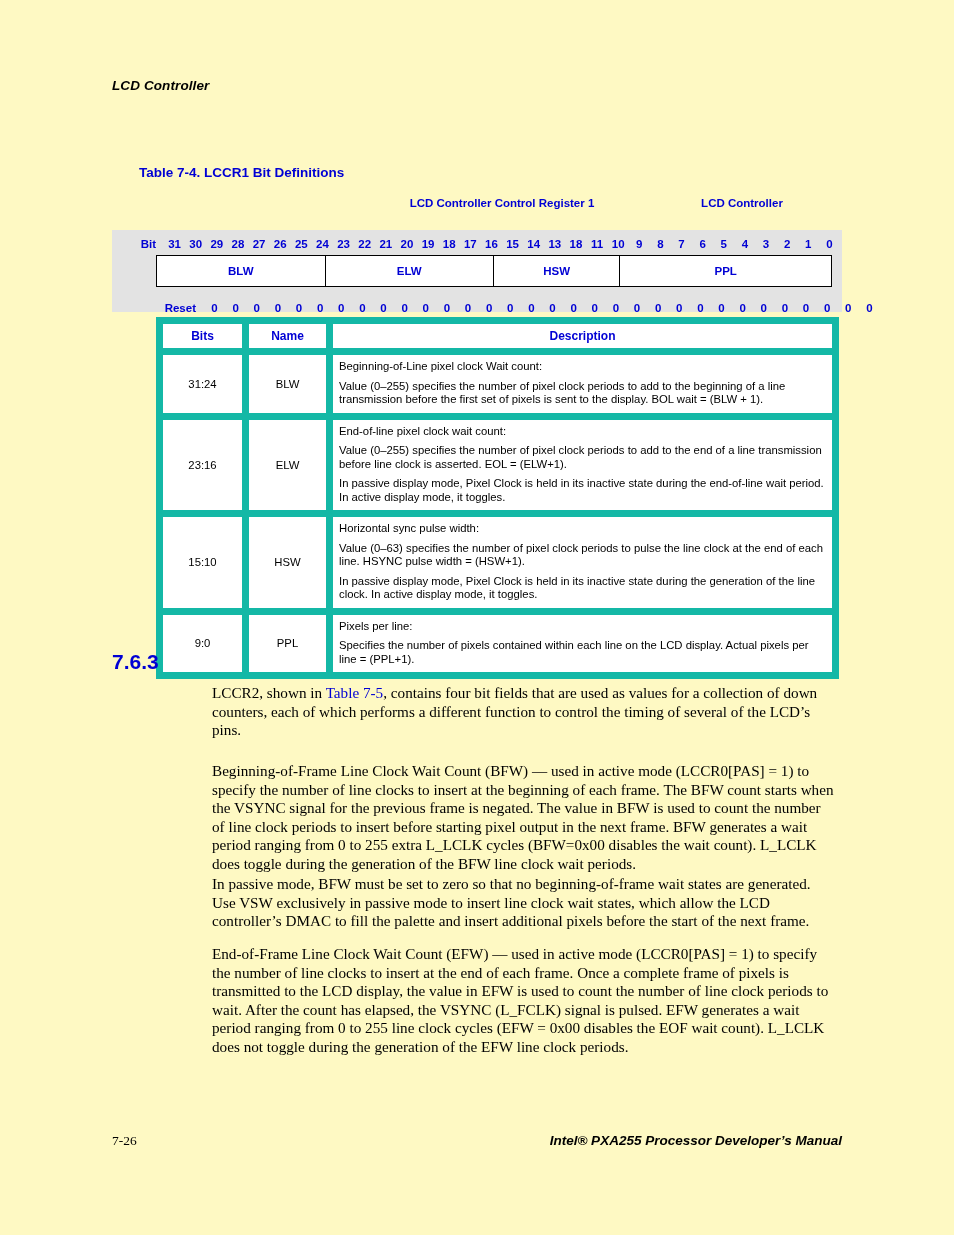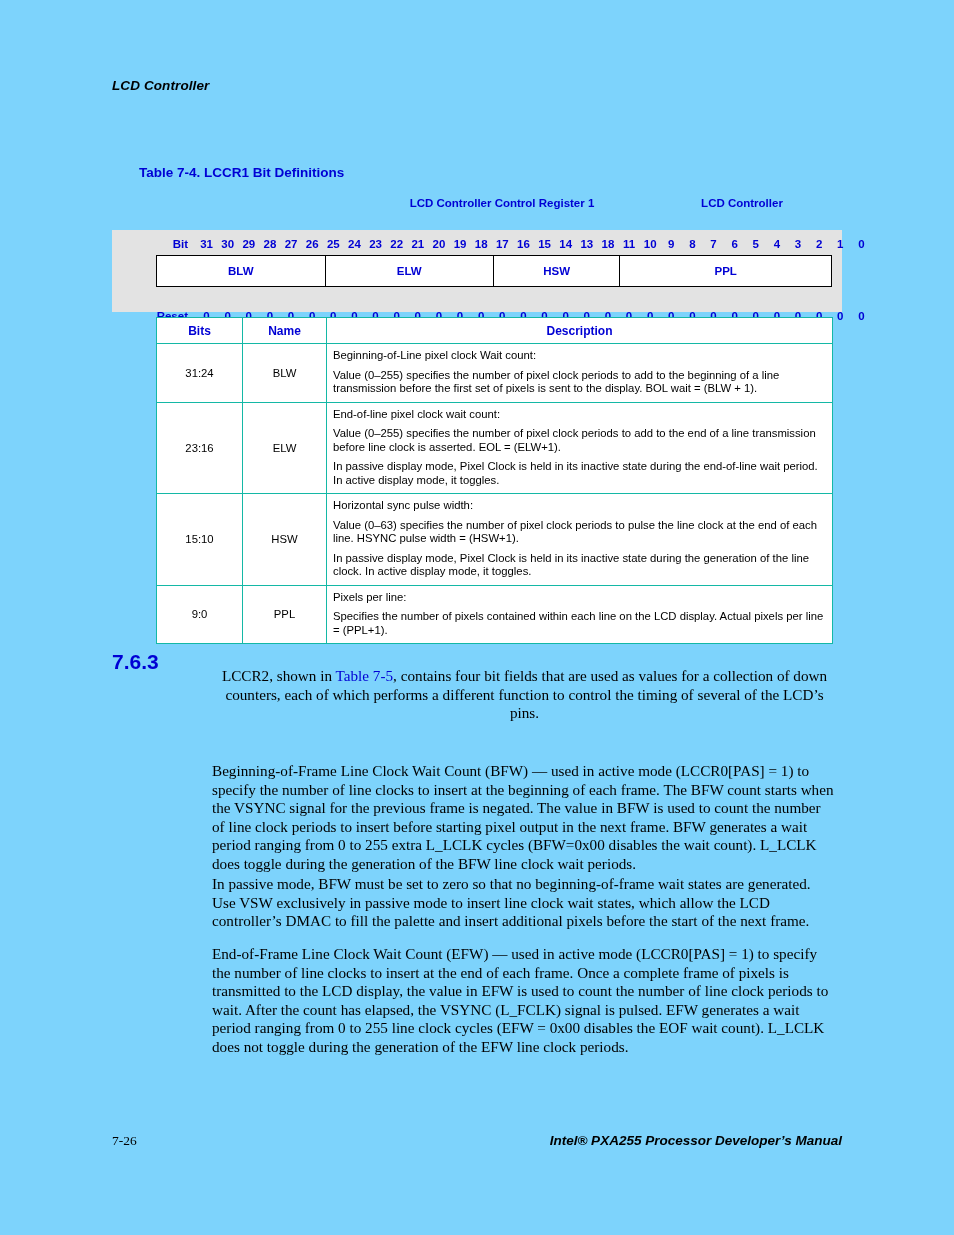--- a/index.html
+++ b/index.html
@@ -8,21 +8,21 @@
     background: #ffffff;
   }
   body {
     font-family: "Liberation Serif", "DejaVu Serif", serif;
     color: #000000;
   }
   .page {
     position: relative;
     width: 954px;
     height: 1235px;
-    background: #7dd3fc;
+    background: #fef9c3;
     overflow: hidden;
   }
 
   
   .run-head {
     position: absolute;
     left: 112px;
     top: 78px;
     font-family: "Liberation Sans", sans-serif;
     font-weight: bold;
@@ -118,31 +118,30 @@
   }
   .bit-row, .reset-row {
     position: absolute;
     left: 0;
     width: 730px;
     height: 22px;
     display: flex;
     align-items: center;
   }
   .bit-row { top: 3px; }
-  .reset-row { top: 75px; }
+  .reset-row { top: 67px; margin-left: 40px; }
   .row-label {
     width: 44px;
     text-align: right;
     font-family: "Liberation Sans", sans-serif;
     font-weight: bold;
     font-size: 11.5px;
     color: #0000d4;
     padding-right: 8px;
     flex: 0 0 auto;
-    padding-left: 32px;
   }
   .cells {
     display: flex;
     width: 676px;
     flex: 0 0 auto;
   }
   .cells > span {
     flex: 1 1 0;
     text-align: center;
     font-family: "Liberation Sans", sans-serif;
@@ -181,21 +180,21 @@
     left: 156px;
     top: 317px;
     width: 676px;
     border-collapse: collapse;
     table-layout: fixed;
     font-family: "Liberation Sans", sans-serif;
     font-size: 11.3px;
     background: #fff;
   }
   .desc-table th, .desc-table td {
-    border: 1px solid #14b8a6;
+    border: 7px solid #14b8a6;
     box-sizing: border-box;
   }
   .desc-table thead th {
     font-weight: bold;
     font-size: 12px;
     color: #0000d4;
     text-align: center;
     padding: 5px 4px;
     height: 26px;
   }
@@ -410,21 +409,21 @@
           <td class="c-desc">
             <p>Pixels per line:</p>
             <p>Specifies the number of pixels contained within each line on the LCD display. Actual pixels per line = (PPL+1).</p>
           </td>
         </tr>
       </tbody>
   </table>
 
   <div class="sec-num">7.6.3</div>
 
-  <div class="body-block" style="top:667px;text-align:center;">
+  <div class="body-block" style="top:684px;">
     <span>LCCR2, shown in </span><span class="link">Table 7-5</span><span>, contains four bit fields that are used as values for a collection of down counters, each of which performs a different function to control the timing of several of the LCD’s pins.</span>
   </div>
 
   <div class="body-block" style="top:762px;">
     <b>Beginning-of-Frame Line Clock Wait Count (BFW)</b><span> — used in active mode (LCCR0[PAS] = 1) to specify the number of line clocks to insert at the beginning of each frame. The BFW count starts when the VSYNC signal for the previous frame is negated. The value in BFW is used to count the number of line clock periods to insert before starting pixel output in the next frame. BFW generates a wait period ranging from 0 to 255 extra L_LCLK cycles (BFW=0x00 disables the wait count). L_LCLK does toggle during the generation of the BFW line clock wait periods.</span>
   </div>
 
   <div class="body-block" style="top:875px;">
     <span>In passive mode, BFW must be set to zero so that no beginning-of-frame wait states are generated. Use VSW exclusively in passive mode to insert line clock wait states, which allow the LCD controller’s DMAC to fill the palette and insert additional pixels before the start of the next frame.</span>
   </div>

